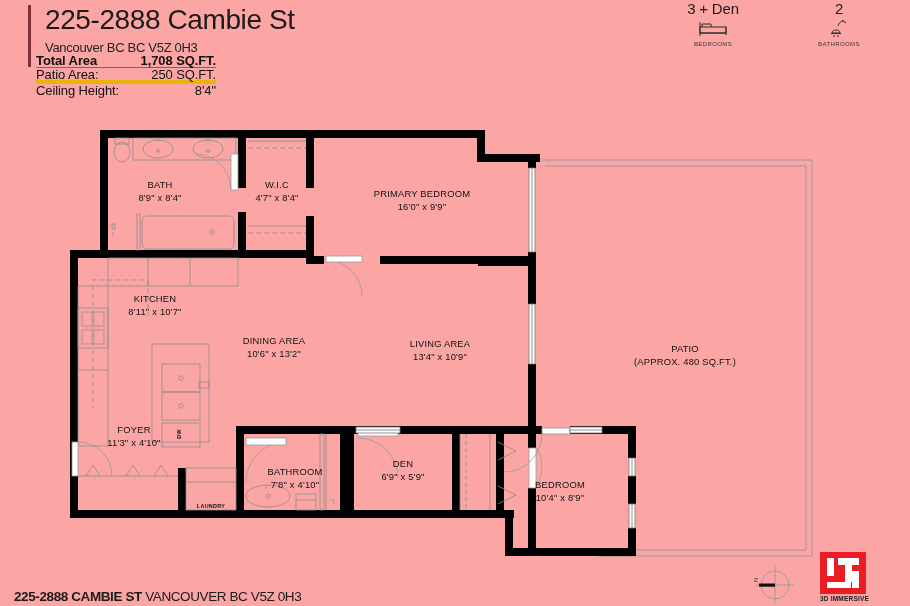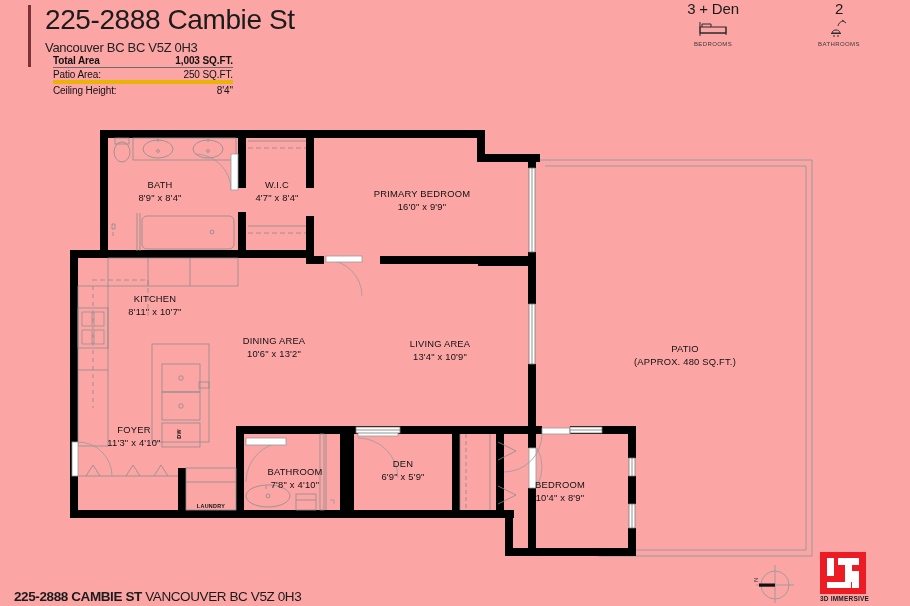--- a/index.html
+++ b/index.html
@@ -52,24 +52,24 @@
     position: absolute;
     left: 17px;
     top: 38px;
     font-size: 13px;
     letter-spacing: -0.3px;
     color: #222;
     white-space: nowrap;
   }
   .spec-table {
     position: absolute;
-    left: 25px;
+    left: 8px;
     top: 52px;
     width: 180px;
-    font-size: 10px;
+    font-size: 13px;
     letter-spacing: -0.1px;
     color: #111;
   }
   .spec-row {
     display: flex;
     justify-content: space-between;
     align-items: baseline;
     line-height: 11px;
     padding-top: 1px;
   }
@@ -214,21 +214,21 @@
 
 <div id="page">
 
   <div id="header-block">
     <div class="accent-bar"></div>
     <div class="addr-title">225-2888 Cambie St</div>
     <div class="addr-sub">Vancouver BC BC V5Z 0H3</div>
     <div class="spec-table">
       <div class="spec-row total">
         <span class="spec-k">Total Area</span>
-        <span class="spec-v">1,003 SQ.FT.</span>
+        <span class="spec-v">1,708 SQ.FT.</span>
       </div>
       <div class="spec-row ruled">
         <span class="spec-k">Patio Area:</span>
         <span class="spec-v">250 SQ.FT.</span>
       </div>
       <div class="spec-row">
         <span class="spec-k">Ceiling Height:</span>
         <span class="spec-v">8'4"</span>
       </div>
     </div>

